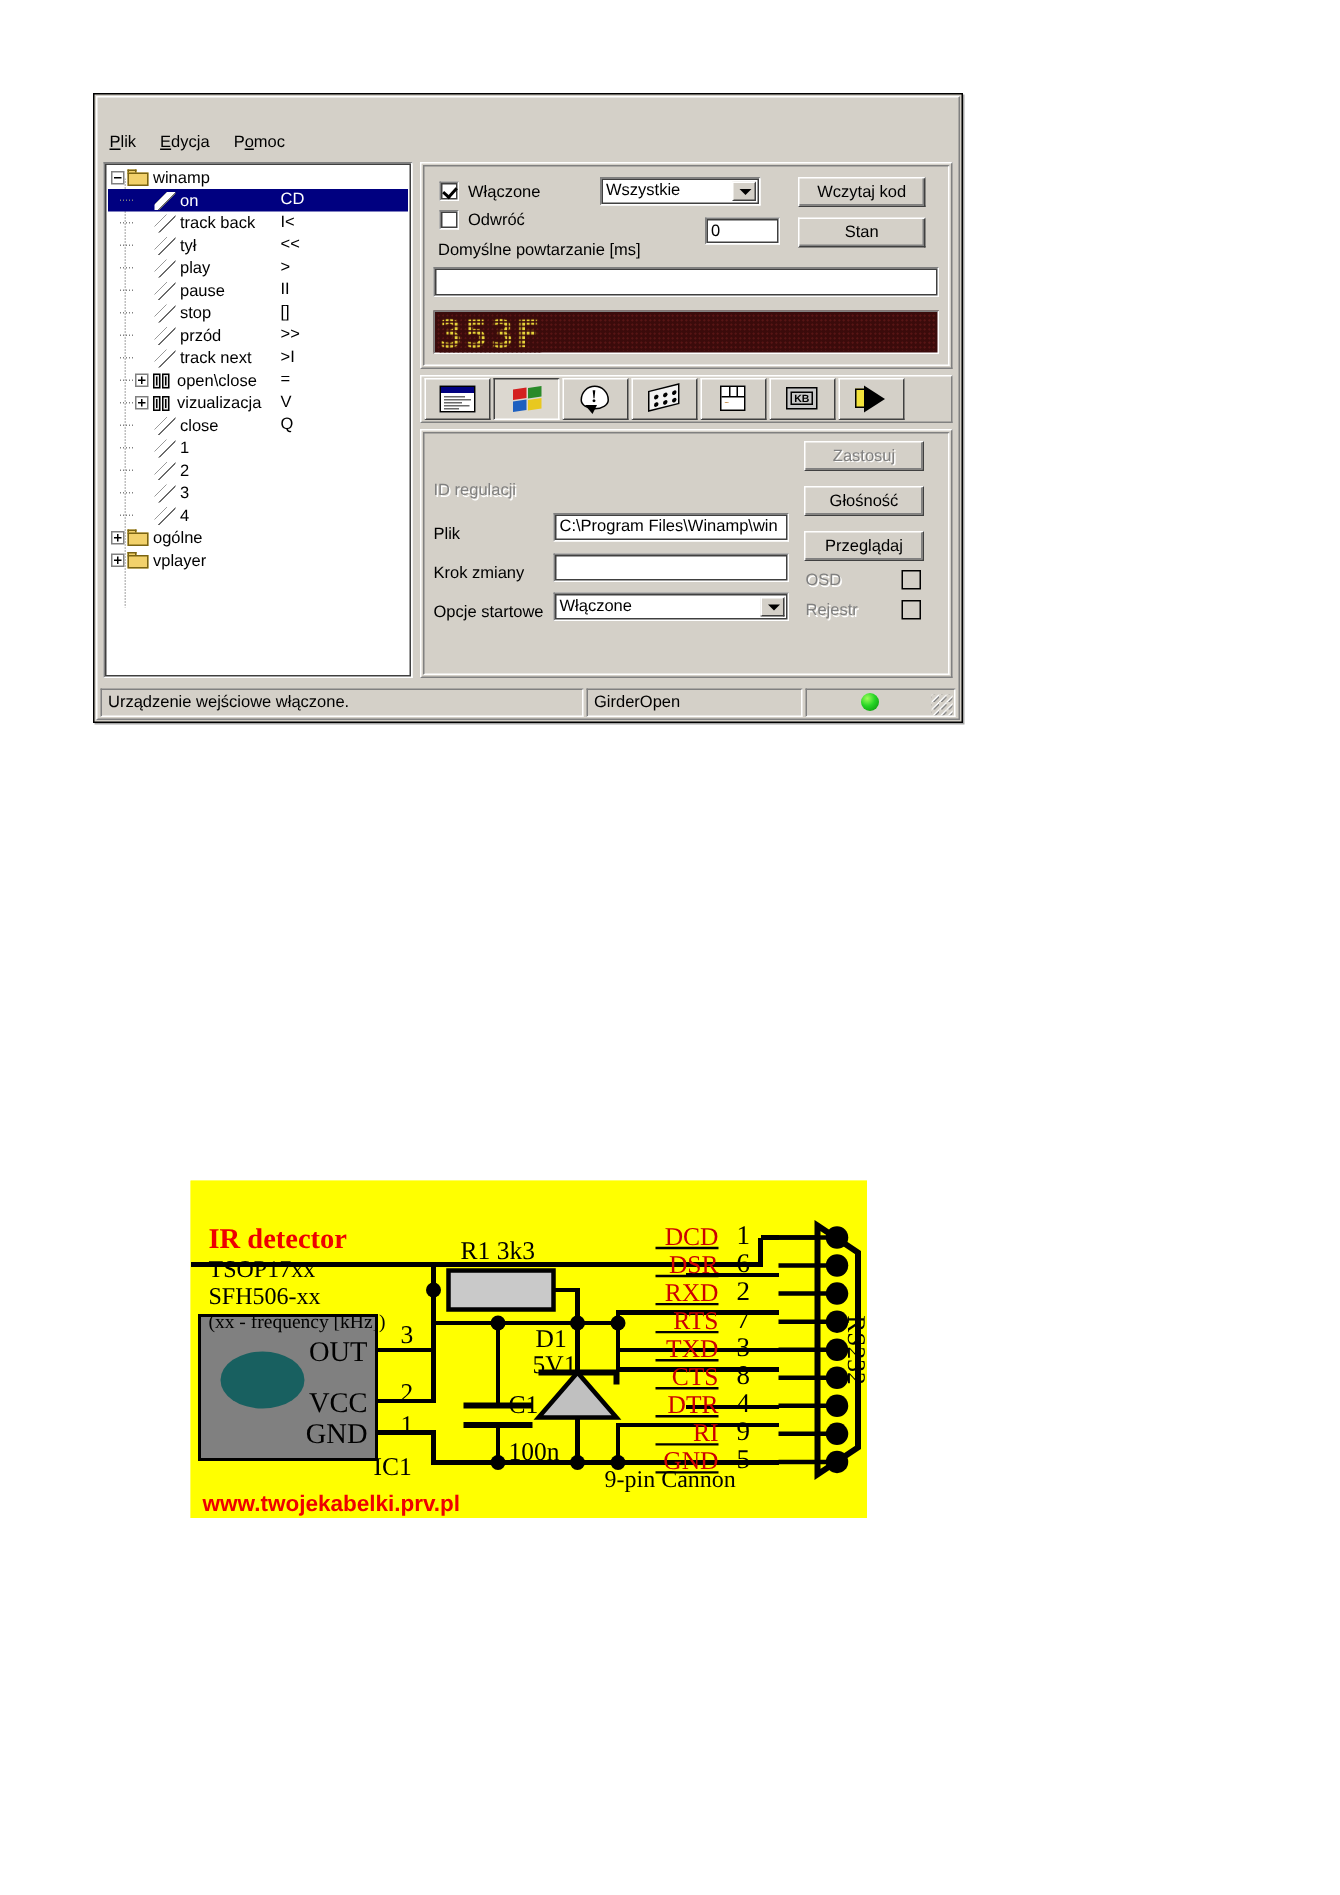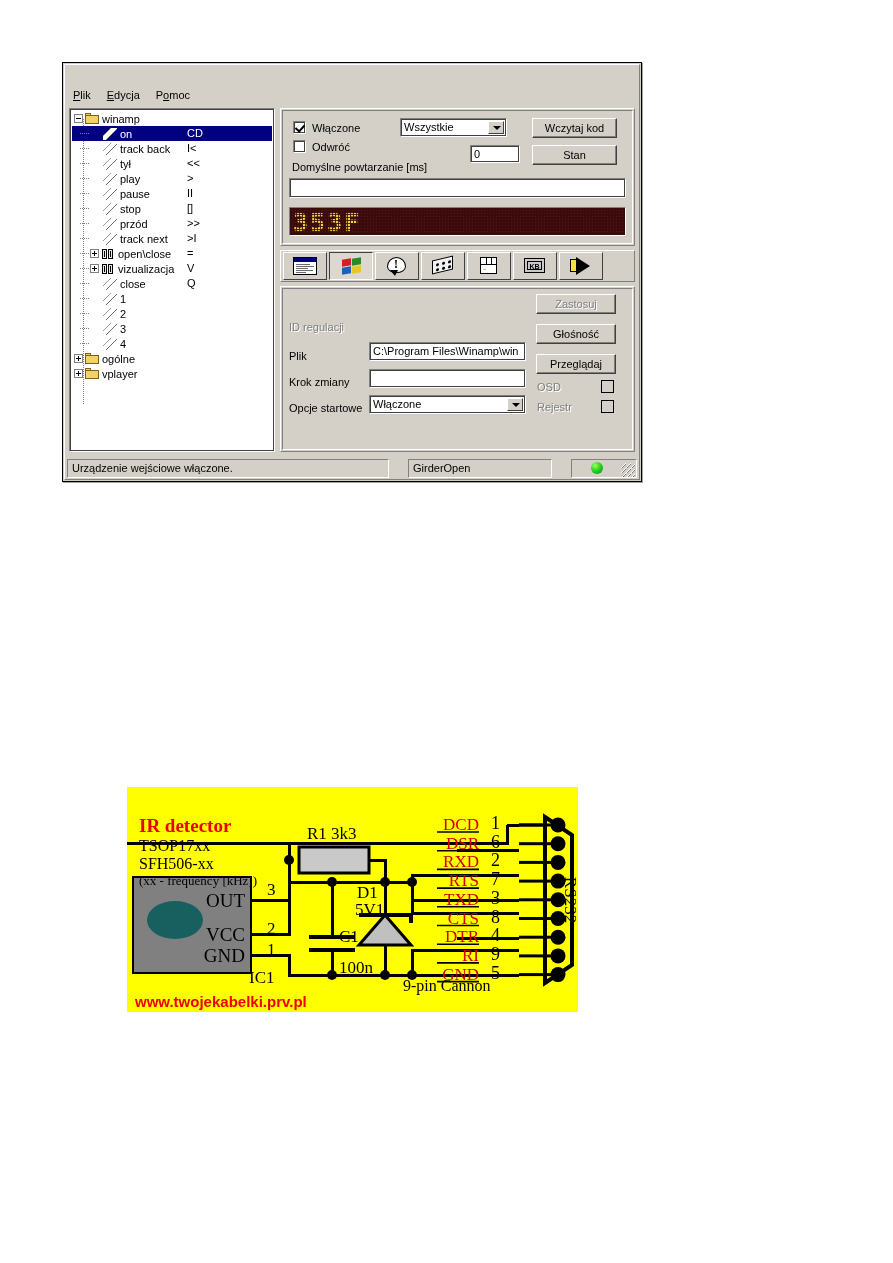--- a/index.html
+++ b/index.html
@@ -269,21 +269,21 @@
   
   .ic-ir .body{position:absolute;left:2px;top:3px;width:7px;height:13px;background:#f2e23a;border:1px solid #000;box-sizing:border-box;}
   .ic-ir .cone{position:absolute;left:8px;top:1px;width:0;height:0;border-top:9px solid transparent;border-bottom:9px solid transparent;border-left:14px solid #000;}
 
   
   #bottom-group{left:0;top:178px;right:0;bottom:0;}
 
   
   #statusbar{
     position:absolute;left:4px;right:4px;bottom:3px;height:19px;
-    display:flex;gap:19px;
+    display:flex;gap:2px;
   }
   .sb-pane{
     background:#d4d0c8;
     border-top:1px solid #808080;border-left:1px solid #808080;
     border-right:1px solid #fff;border-bottom:1px solid #fff;
     font-size:11px;color:#000;padding:2px 0 0 4px;
     box-sizing:border-box;overflow:hidden;white-space:nowrap;
   }
   #sb-left{width:322px;}
   #sb-mid{width:144px;}

